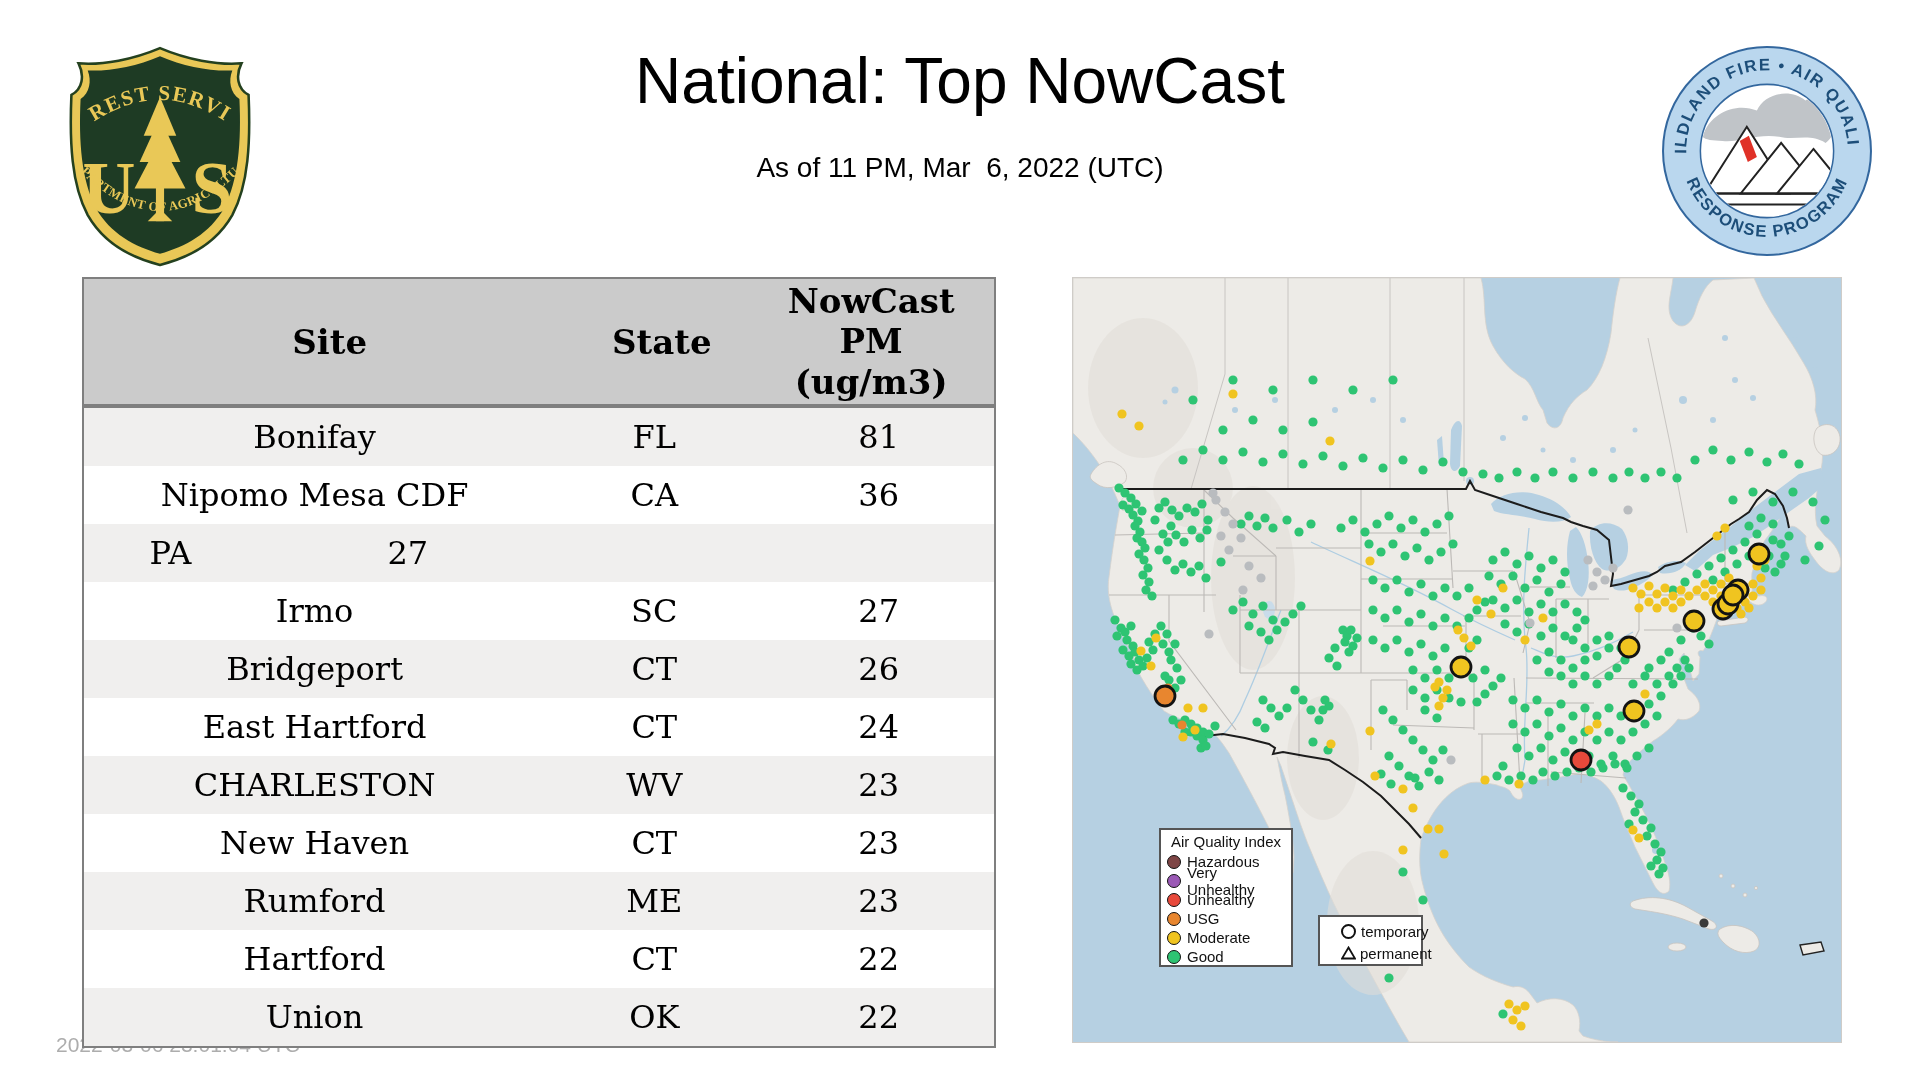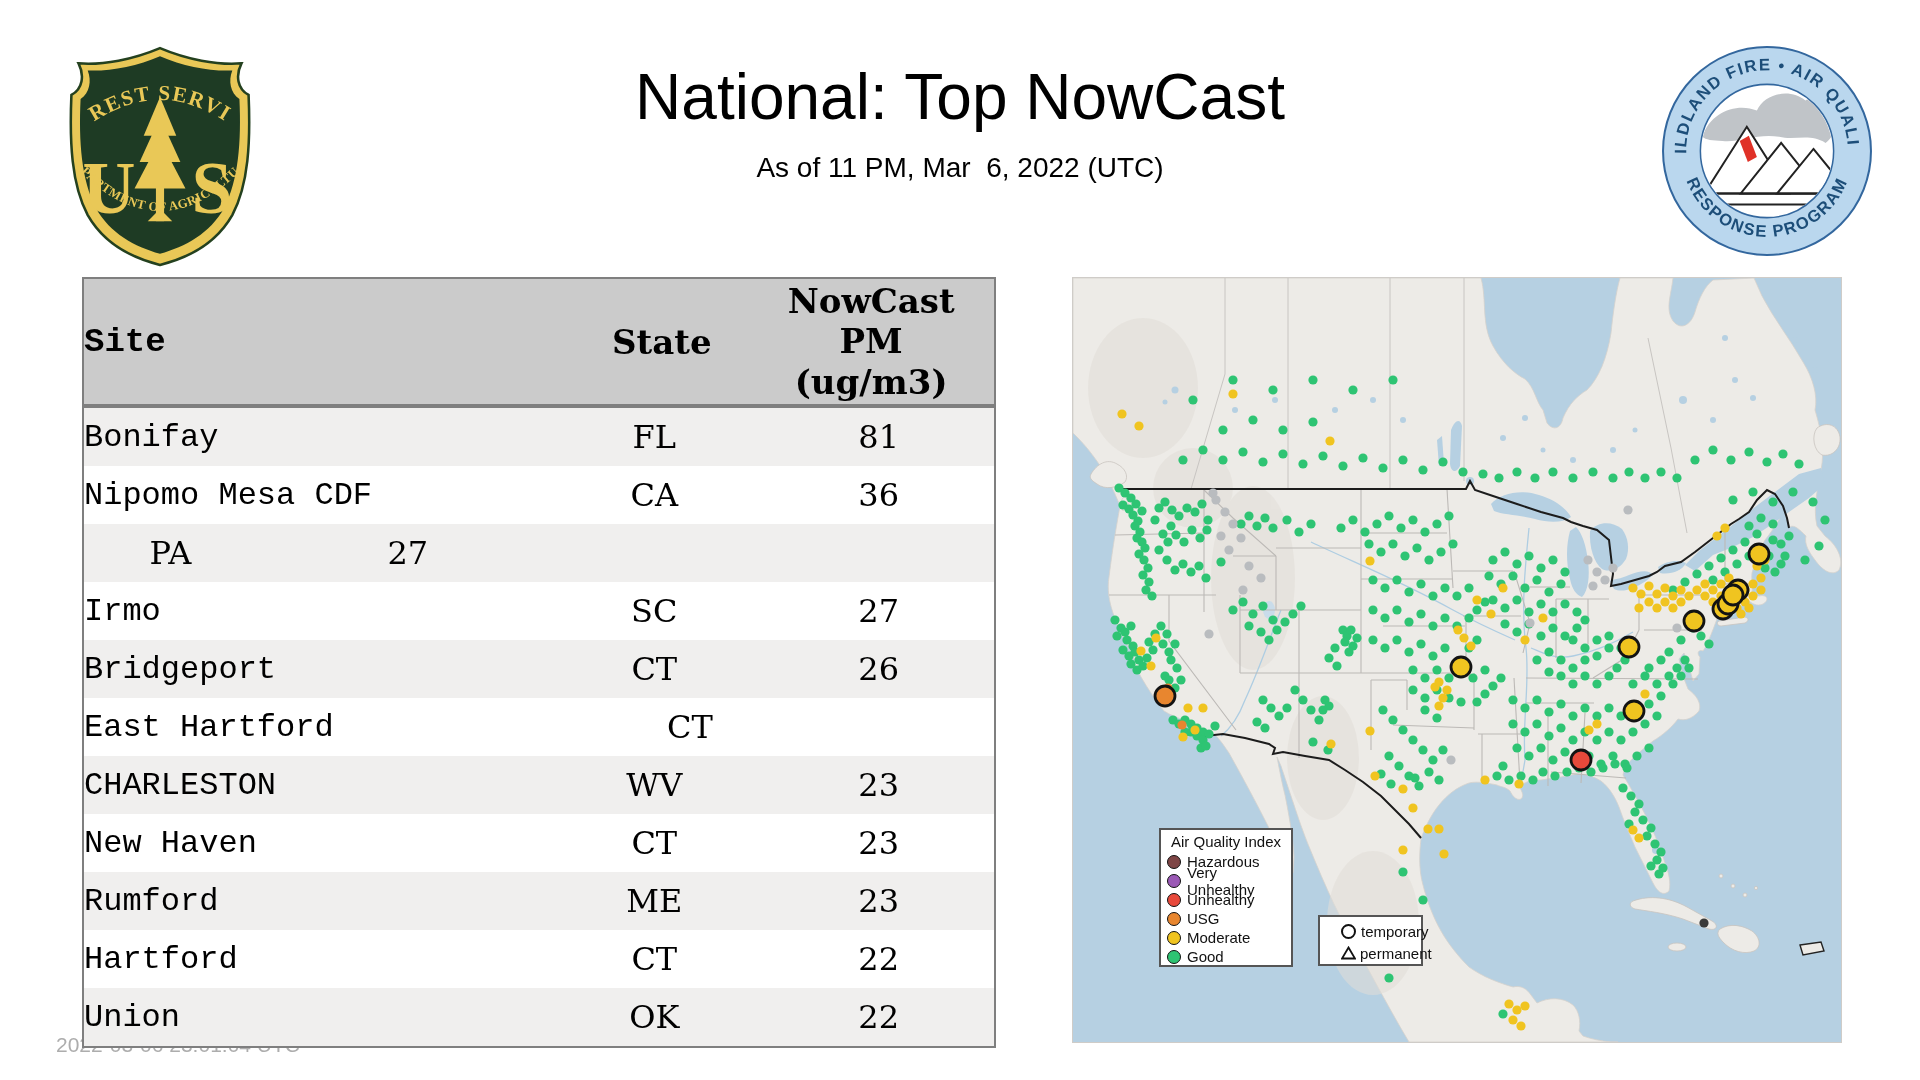--- a/index.html
+++ b/index.html
@@ -1,36 +1,36 @@
 <!DOCTYPE html>
 <html><head>
 <meta charset="utf-8">
 <style>
   html,body{margin:0;padding:0;background:#fff;}
   .slide{position:relative;width:1920px;height:1080px;background:#ffffff;overflow:hidden;
          font-family:"Liberation Sans",sans-serif;}
   
-  .page-title{position:absolute;left:0;right:0;top:60px;text-align:center;
+  .page-title{position:absolute;left:0;right:0;top:44px;text-align:center;
               font-size:64px;color:#000;letter-spacing:0;}
   .page-subtitle{position:absolute;left:0;right:0;top:152px;text-align:center;
               font-size:28px;color:#000;white-space:pre;}
   .usfs-logo{position:absolute;left:58px;top:44px;}
   .wf-logo{position:absolute;left:1660px;top:44px;}
   
   .footer-ts{position:absolute;left:56px;top:1033px;font-size:21px;color:#adadad;z-index:1;}
   
   .nowcast-table{position:absolute;left:82px;top:277px;width:910px;z-index:2;
                  border:2px solid #7f7f7f;background:#fff;
                  font-family:"DejaVu Serif","Liberation Serif",serif;}
   .tbl-header{display:flex;height:125px;background:#cbcbcb;border-bottom:4px solid #7f7f7f;
               font-weight:bold;font-size:34px;align-items:center;}
   .tbl-row{display:flex;height:58px;align-items:center;font-size:32px;gap:28px;}
   .tbl-row:nth-child(odd){background:#f0efee;}
   .tbl-row:nth-child(even){background:#ffffff;}
-  .col-site{width:54%;text-align:left;font-family:Liberation Mono, monospace;}
+  .col-site{width:54%;text-align:center;}
   .col-state{width:19%;text-align:center;}
   .col-pm{width:27%;text-align:center;}
   .pm-head{line-height:1.18;}
   
   .map-box{position:absolute;left:1072px;top:277px;width:768px;height:764px;
            border:1px solid #cfccc8;background:#f97316;}
   .map-box svg.geo{position:absolute;left:0;top:0;}
   .legend{position:absolute;background:#fff;border:2px solid #555;box-sizing:border-box;
           font-size:15px;color:#111;z-index:3;}
   .legend-aqi{left:86px;top:550px;width:134px;height:139px;padding:3px 6px 0 6px;}
@@ -141,20 +141,21 @@
           <div class="col-pm">27</div>
         </div>
         <div class="tbl-row">
           <div class="col-site">Bridgeport</div>
           <div class="col-state">CT</div>
           <div class="col-pm">26</div>
         </div>
         <div class="tbl-row">
           <div class="col-site">East Hartford</div>
           <div class="col-state">CT</div>
+          <div class="col-pm">24</div>
         </div>
         <div class="tbl-row">
           <div class="col-site">CHARLESTON</div>
           <div class="col-state">WV</div>
           <div class="col-pm">23</div>
         </div>
         <div class="tbl-row">
           <div class="col-site">New Haven</div>
           <div class="col-state">CT</div>
           <div class="col-pm">23</div>

